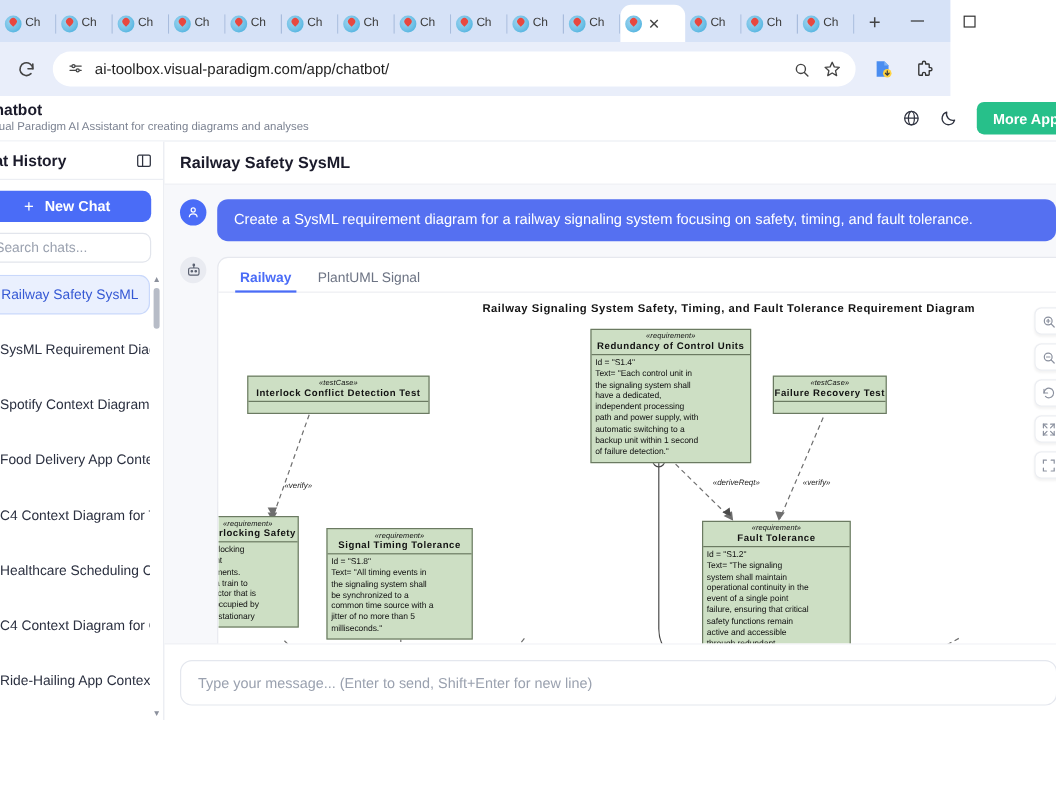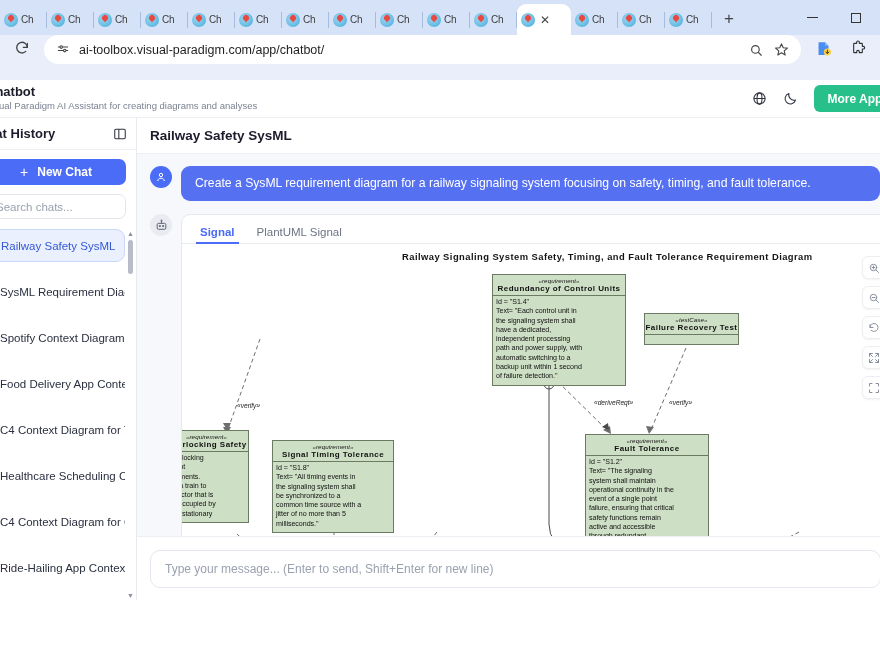--- a/index.html
+++ b/index.html
@@ -4,21 +4,21 @@
 <style>
   * { box-sizing: border-box; margin: 0; padding: 0; }
   html, body {
     width: 880px; height: 660px;
     font-family: "Liberation Sans", sans-serif;
     background: #ffffff;
     overflow: hidden;
   }
 
   
-  #browser-chrome { width: 880px; }
+  #browser-chrome { width: 792px; }
 
   #tabstrip {
     height: 35px;
     background: #d6e2f7;
     display: flex;
     align-items: flex-end;
     padding-left: 0px;
     position: relative;
   }
   .tab {
@@ -90,21 +90,21 @@
     display: flex; align-items: center; justify-content: center;
     font-size: 12px; color: #333;
   }
   .win-btn .min-glyph { display:block; width: 11px; height: 1px; background: #333; }
   .win-btn .max-glyph { display:block; width: 10px; height: 10px; border: 1.3px solid #333; }
 
   #toolbar {
     height: 45px;
     background: #e9eefa;
     display: flex;
-    align-items: flex-start;
+    align-items: center;
     padding: 0 9px;
     gap: 9px;
   }
   .tb-icon {
     width: 26px; height: 26px;
     display: flex; align-items: center; justify-content: center;
     color: #444;
     flex: 0 0 auto;
   }
   #omnibox {
@@ -670,21 +670,21 @@
             <line x1="12" y1="4" x2="12" y2="8"></line>
               <circle cx="12" cy="3.2" r="1.2"></circle>
             <circle cx="9" cy="13" r="1.2" fill="#5a6070"></circle>
               <circle cx="15" cy="13" r="1.2" fill="#5a6070"></circle>
           </svg>
         </div>
 
         <div id="diagram-card">
           <div id="card-tabs">
             <div class="card-tab active">
-              <span>Signal</span>
+              <span>Railway</span>
             </div>
             <div class="card-tab">
               <span>PlantUML Signal</span>
             </div>
           </div>
 
           <div id="diagram-stage">
             <div id="diagram-canvas">
 
               <div id="diagram-title">Railway Signaling System Safety, Timing, and Fault Tolerance Requirement Diagram</div>
@@ -716,20 +716,26 @@
 
                 <line x1="152" y1="288" x2="152" y2="322" stroke="#6e6e6e" stroke-width="1" stroke-dasharray="3,4"></line>
 
                 <line x1="255" y1="288" x2="228" y2="322" stroke="#6e6e6e" stroke-width="1" stroke-dasharray="4,3"></line>
 
                 <line x1="617" y1="288" x2="548" y2="325" stroke="#6e6e6e" stroke-width="1" stroke-dasharray="4,3"></line>
 
                 <path d="M427 186 l-1 -7 l-6 4 z" fill="#4a4a4a"></path>
               </svg>
 
+              <div class="uml-box" style="left:24px; top:69px; width:152px;">
+                <div class="uml-stereo">«testCase»</div>
+                <div class="uml-name">Interlock Conflict Detection Test</div>
+                <div class="uml-divider"></div>
+                <div class="uml-empty"></div>
+              </div>
 
               <div class="uml-box" style="left:310px; top:30px; width:134px;">
                 <div class="uml-stereo">«requirement»</div>
                 <div class="uml-name">Redundancy of Control Units</div>
                 <div class="uml-divider"></div>
                 <div class="uml-body">Id = "S1.4"
 Text= "Each control unit in
 the signaling system shall
 have a dedicated,
 independent processing

